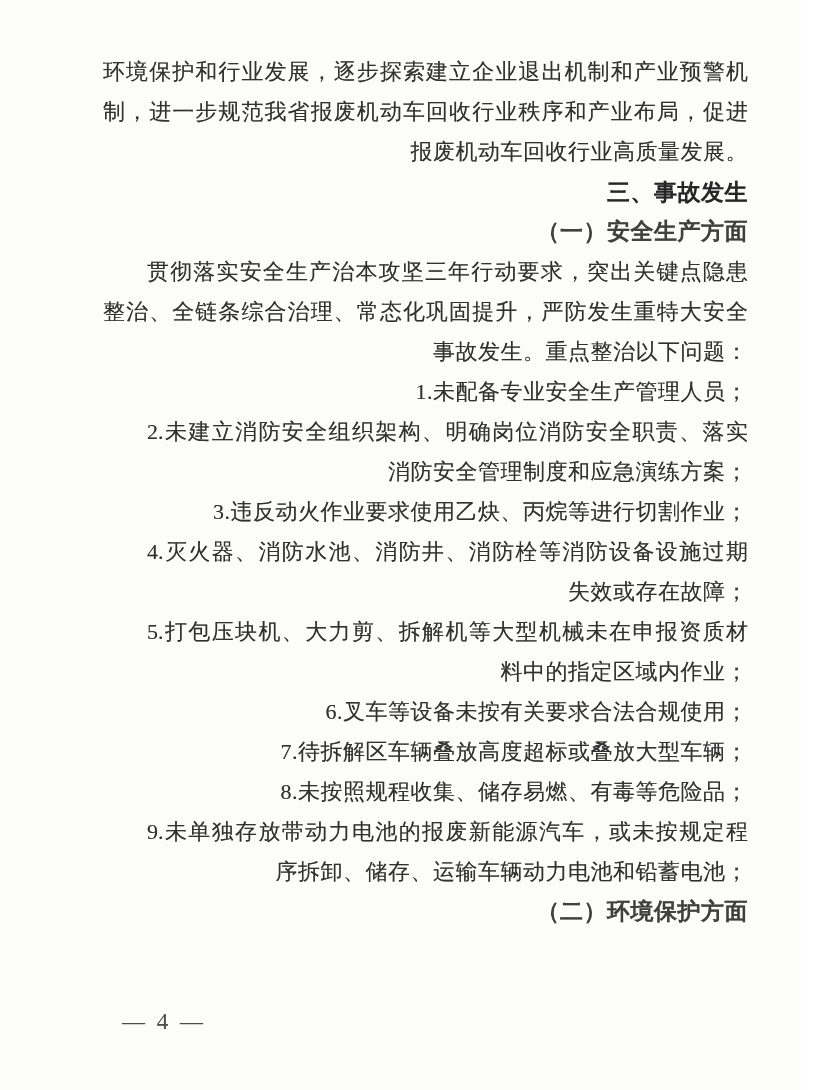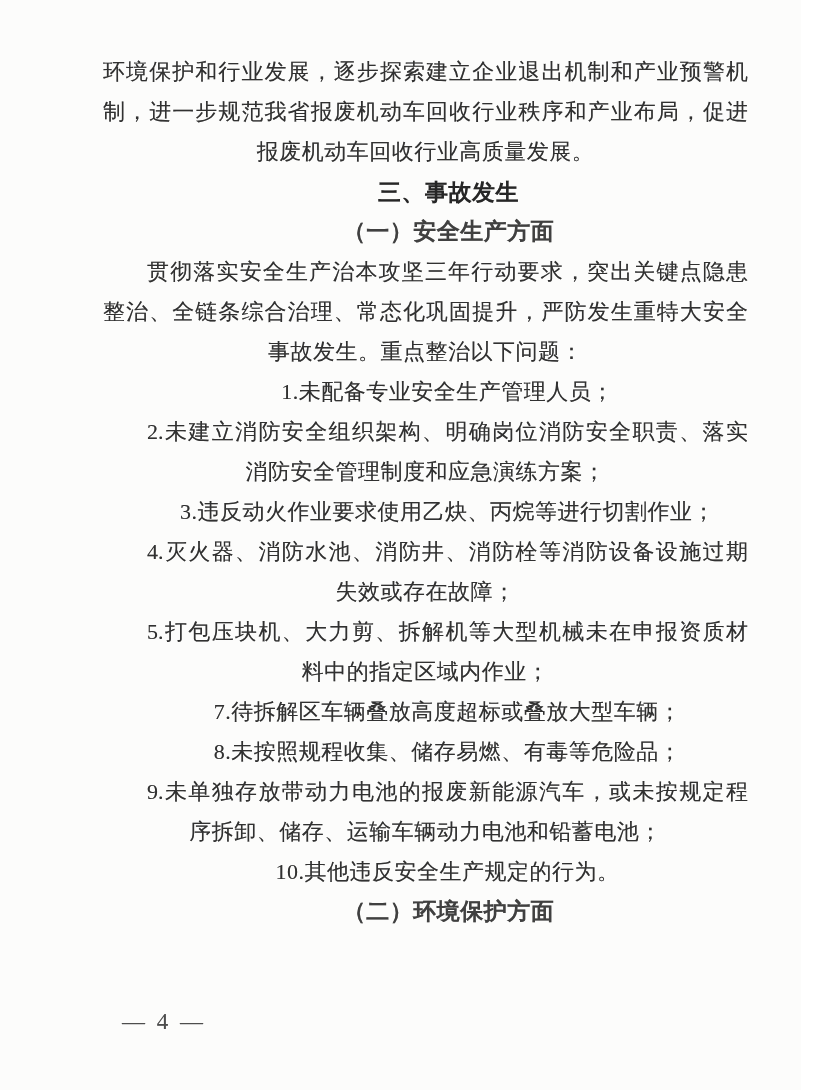--- a/index.html
+++ b/index.html
@@ -15,21 +15,21 @@
   .doc-body {
     position: absolute;
     top: 52px;
     left: 103px;
     width: 645px;
   }
   .line {
     font-size: 22px;
     line-height: 40px;
     height: 40px;
-    text-align: center;
+    text-align: right;
     letter-spacing: 0.5px;
     text-shadow: 0 0 0.5px rgba(45,45,45,0.45);
   }
   .line.fill {
     text-align: justify;
     text-align-last: justify;
     letter-spacing: 0;
   }
   .line.indent { text-indent: 2em; }
   .line.heading-hei {
@@ -68,21 +68,21 @@
       <div class="line body fill">整治、全链条综合治理、常态化巩固提升，严防发生重特大安全</div>
       <div class="line body">事故发生。重点整治以下问题：</div>
       <div class="line body indent">1.未配备专业安全生产管理人员；</div>
       <div class="line body indent fill">2.未建立消防安全组织架构、明确岗位消防安全职责、落实</div>
       <div class="line body">消防安全管理制度和应急演练方案；</div>
       <div class="line body indent">3.违反动火作业要求使用乙炔、丙烷等进行切割作业；</div>
       <div class="line body indent fill">4.灭火器、消防水池、消防井、消防栓等消防设备设施过期</div>
       <div class="line body">失效或存在故障；</div>
       <div class="line body indent fill">5.打包压块机、大力剪、拆解机等大型机械未在申报资质材</div>
       <div class="line body">料中的指定区域内作业；</div>
+      <div class="line body indent">6.叉车等设备未按有关要求合法合规使用；</div>
       <div class="line body indent">7.待拆解区车辆叠放高度超标或叠放大型车辆；</div>
       <div class="line body indent">8.未按照规程收集、储存易燃、有毒等危险品；</div>
       <div class="line body indent fill">9.未单独存放带动力电池的报废新能源汽车，或未按规定程</div>
       <div class="line body">序拆卸、储存、运输车辆动力电池和铅蓄电池；</div>
-      <div class="line body indent">10.其他违反安全生产规定的行为。</div>
       <div class="line heading-kai indent">（二）环境保护方面</div>
     </div>
   <div class="page-number">— 4 —</div>
 </div>
 
 </body></html>

